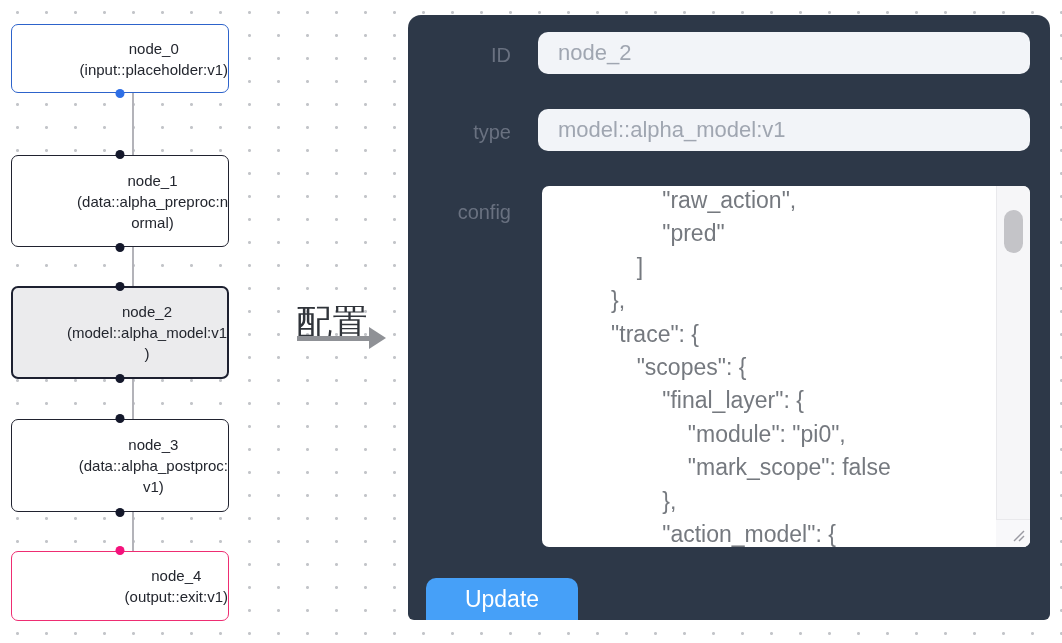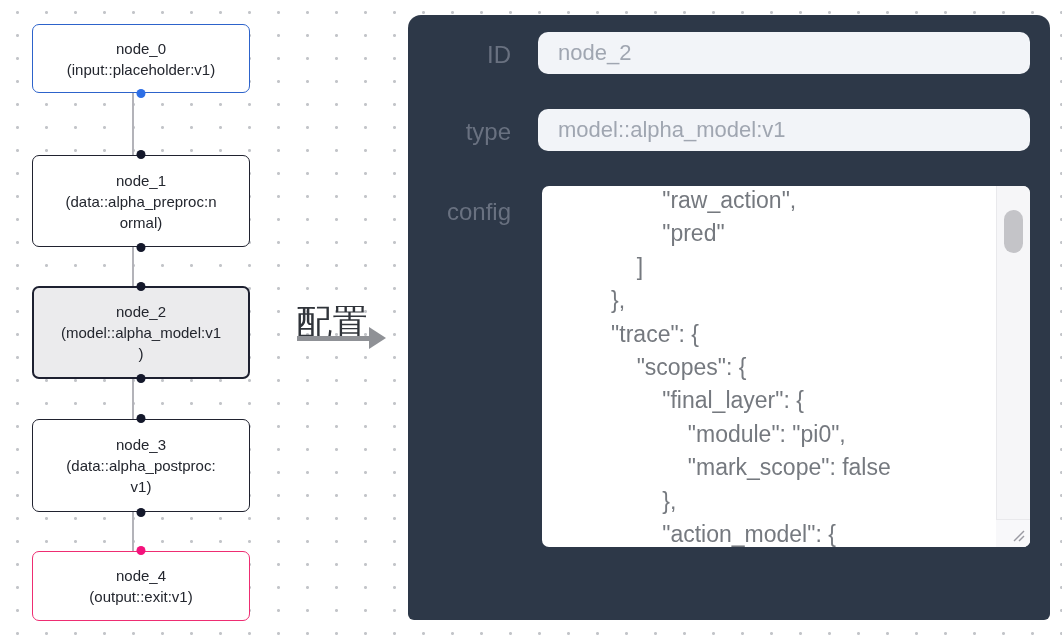--- a/index.html
+++ b/index.html
@@ -10,23 +10,23 @@
   }
   .screen {
     position:relative; width:1062px; height:643px;
     background-image:radial-gradient(circle, #c3c5c9 1.3px, transparent 1.6px);
     background-size:29px 23px;
     background-position:3px 1px;
   }
 
   
   .node {
-    position:absolute; left:32px; width:218px;
+    position:absolute; left:11px; width:218px;
     background:#ffffff; border:1.5px solid #20222f; border-radius:7px;
-    display:flex; align-items:center; justify-content:center;
+    display:flex; align-items:center; justify-content:flex-end;
     text-align:center; font-size:15px; line-height:21px; color:#23262e;
     white-space:pre-line; z-index:2;
   }
   .node--input    { border-color:#2d63cb; }
   .node--selected { background:#ebebed; border-width:2.5px; border-color:#1d2030; }
   .node--output   { border-color:#ee2d72; }
 
   .handle {
     position:absolute; width:9px; height:9px; border-radius:50%;
     background:#14182b; left:50%; transform:translateX(-50%); z-index:3;
@@ -54,21 +54,21 @@
     border-bottom:11.5px solid transparent;
   }
 
   
   .panel {
     position:absolute; left:408px; top:15px; width:642px; height:605px;
     background:#2d3848; border-radius:13px 13px 6px 6px; z-index:4;
   }
   .panel-label {
     position:absolute; left:0; width:103px; text-align:right;
-    font-size:24px; line-height:26px; color:#697180;padding-left:16px;
+    font-size:20px; line-height:26px; color:#697180;padding-left:16px;
   }
   .panel-label--id     { top:27px; }
   .panel-label--type   { top:104px; }
   .panel-label--config { top:184px; }
 
   .panel-input {
     position:absolute; left:130px; width:492px; height:42px;
     background:#f2f4f8; border:none; outline:none; border-radius:10px;
     font-family:"Liberation Sans","DejaVu Sans",sans-serif;
     font-size:22px; color:#a0a6b1; padding:0 20px;
@@ -183,15 +183,16 @@
         <div class="config-scroll-thumb"></div>
       </div>
       <div class="config-resize-corner">
         <svg width="16" height="16" viewBox="0 0 16 16">
           <line x1="14" y1="4" x2="4" y2="14" stroke="#9a9aa2" stroke-width="1.5"></line>
           <line x1="14" y1="9" x2="9" y2="14" stroke="#9a9aa2" stroke-width="1.5"></line>
         </svg>
       </div>
     </div>
 
+    <button class="update-button">Update</button>
   </div>
 
 </div>
 
 </body></html>

